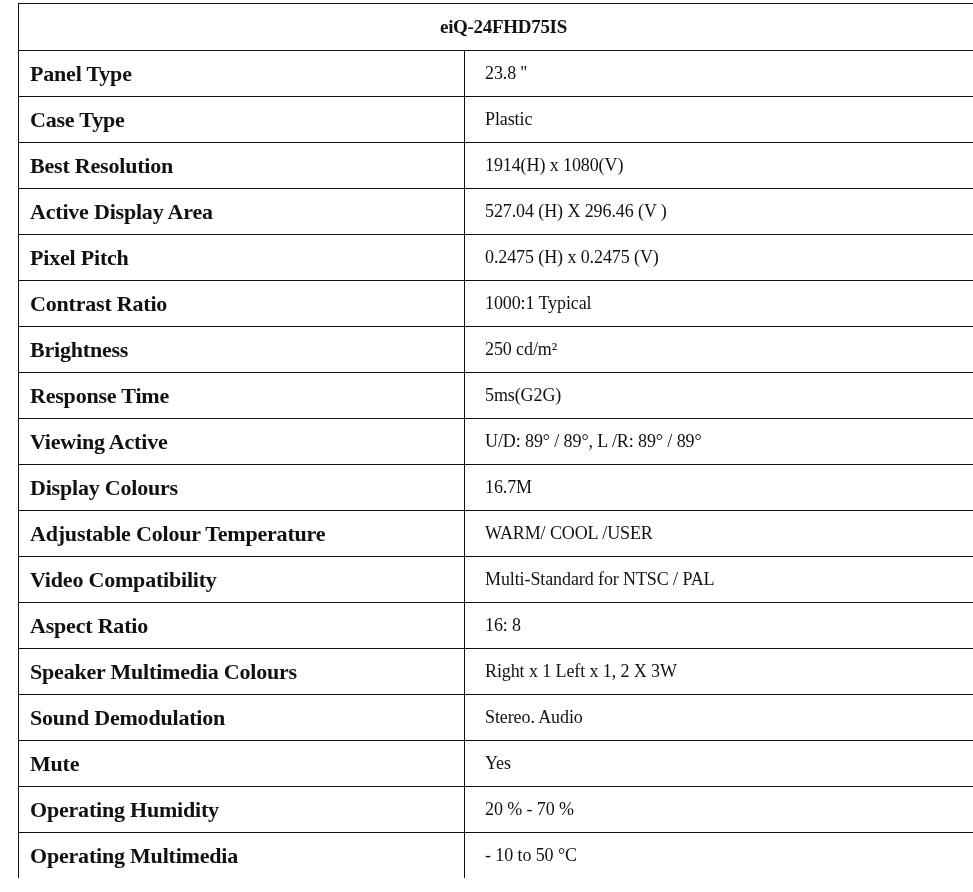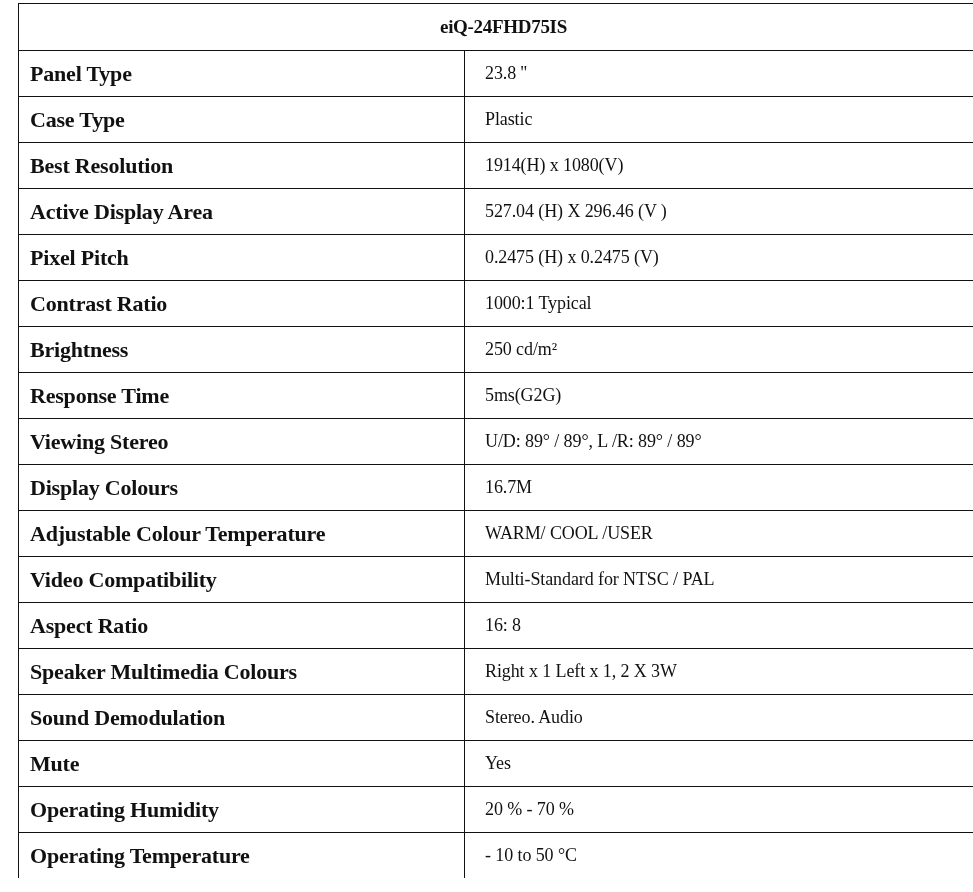--- a/index.html
+++ b/index.html
@@ -80,21 +80,21 @@
     </tr>
     <tr>
       <td class="spec-label">Brightness</td>
       <td class="spec-value">250 cd/m²</td>
     </tr>
     <tr>
       <td class="spec-label">Response Time</td>
       <td class="spec-value">5ms(G2G)</td>
     </tr>
     <tr>
-      <td class="spec-label">Viewing Stereo</td>
+      <td class="spec-label">Viewing Active</td>
       <td class="spec-value">U/D: 89° / 89°, L /R: 89° / 89°</td>
     </tr>
     <tr>
       <td class="spec-label">Display Colours</td>
       <td class="spec-value">16.7M</td>
     </tr>
     <tr>
       <td class="spec-label">Adjustable Colour Temperature</td>
       <td class="spec-value">WARM/ COOL /USER</td>
     </tr>
@@ -116,17 +116,17 @@
     </tr>
     <tr>
       <td class="spec-label">Mute</td>
       <td class="spec-value">Yes</td>
     </tr>
     <tr>
       <td class="spec-label">Operating Humidity</td>
       <td class="spec-value">20 % - 70 %</td>
     </tr>
     <tr>
-      <td class="spec-label">Operating Temperature</td>
+      <td class="spec-label">Operating Multimedia</td>
       <td class="spec-value">- 10 to 50 °C</td>
     </tr>
   </tbody>
 </table>
 
 </body></html>

